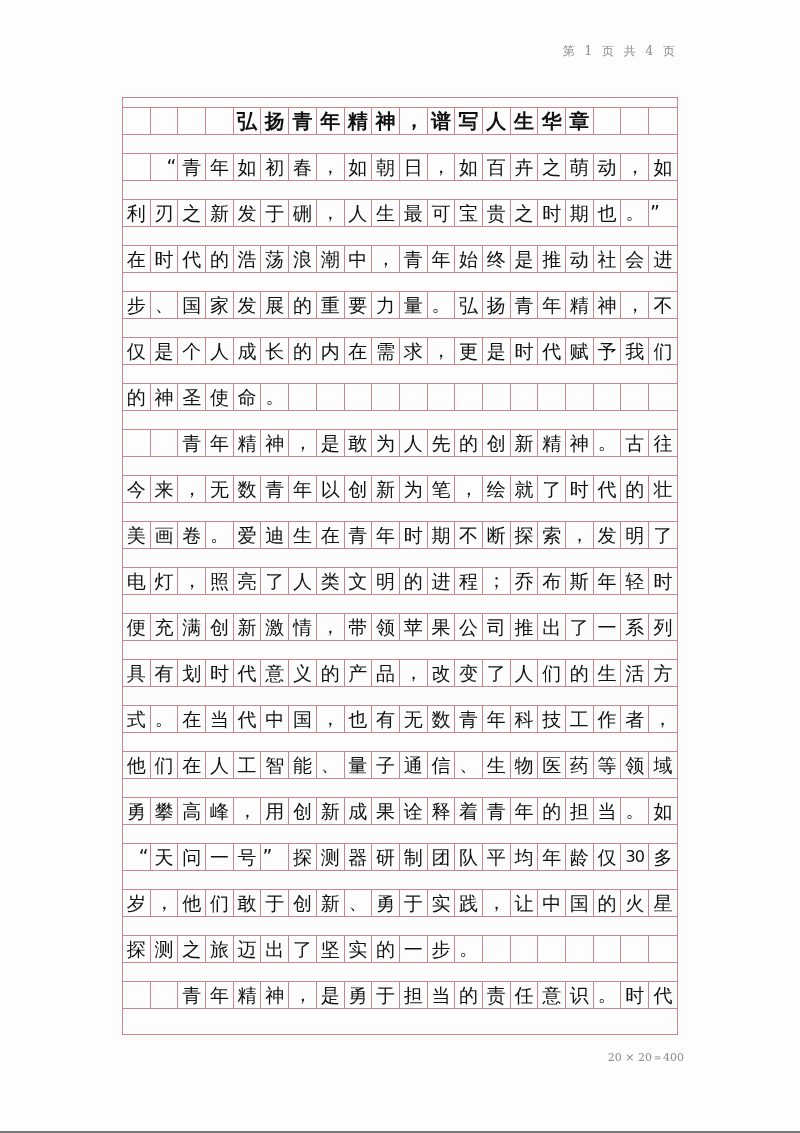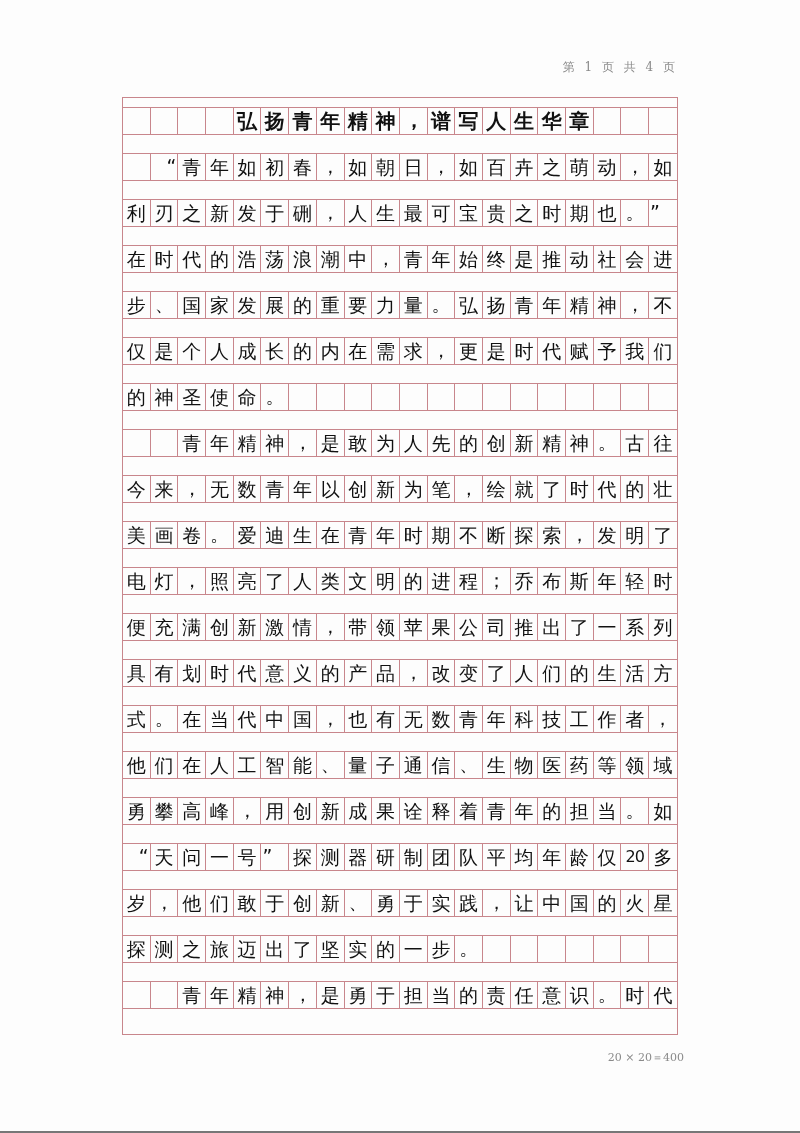--- a/index.html
+++ b/index.html
@@ -2,21 +2,21 @@
 <html><head>
 <meta charset="utf-8">
 <style>
   html, body { margin: 0; padding: 0; }
   body {
     width: 800px; height: 1133px; background: #fdfdfd; position: relative;
     overflow: hidden;
     font-family: "DejaVu Sans", sans-serif;
   }
   .page-header {
-    position: absolute; top: 59px; right: 122px;
+    position: absolute; top: 43px; right: 122px;
     font-family: "DejaVu Serif", serif; font-size: 12px; color: #8a8a8a;
     letter-spacing: 3px; white-space: nowrap;
   }
   .grid {
     position: absolute; left: 122px; top: 97px; width: 556px; height: 938px;
     border: 1px solid #c8868c; box-sizing: border-box;
   }
   .strip { height: 9px; }
   .row {
     display: flex; height: 28px; box-sizing: border-box;
@@ -433,21 +433,21 @@
         <div class="cell">器</div>
         <div class="cell">研</div>
         <div class="cell">制</div>
         <div class="cell">团</div>
         <div class="cell">队</div>
         <div class="cell">平</div>
         <div class="cell">均</div>
         <div class="cell">年</div>
         <div class="cell">龄</div>
         <div class="cell">仅</div>
-        <div class="cell num">20</div>
+        <div class="cell num">30</div>
         <div class="cell">多</div>
       </div>
       <div class="gap"></div>
       <div class="row">
         <div class="cell">岁</div>
         <div class="cell punct">，</div>
         <div class="cell">他</div>
         <div class="cell">们</div>
         <div class="cell">敢</div>
         <div class="cell">于</div>

